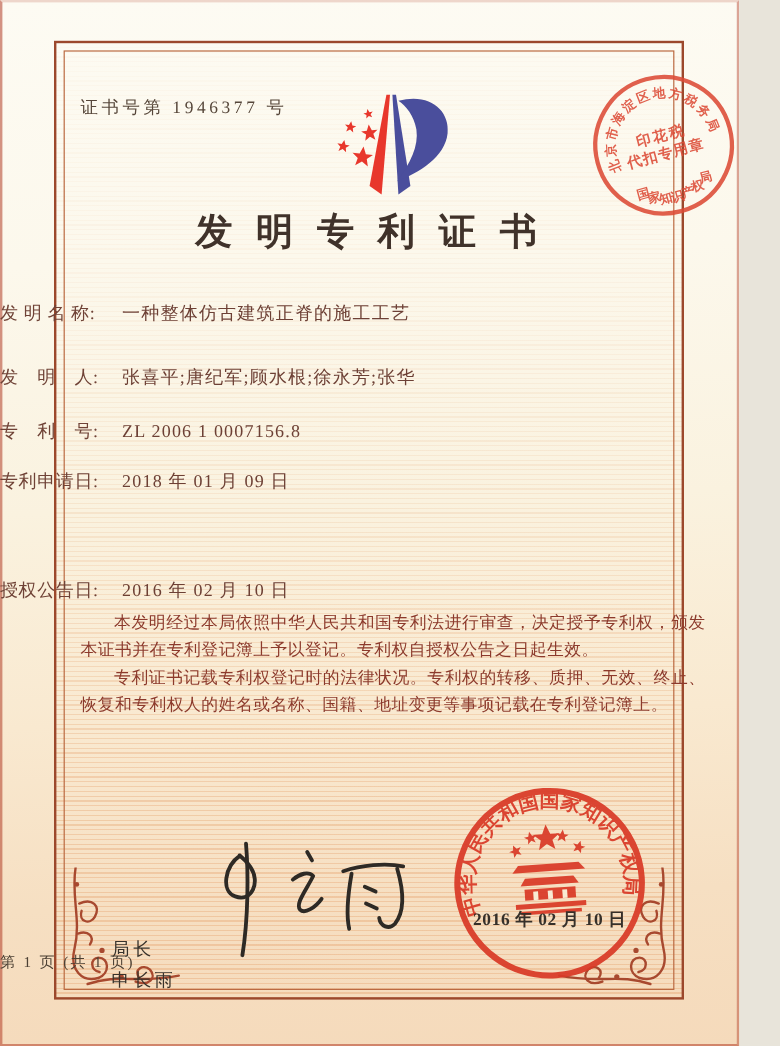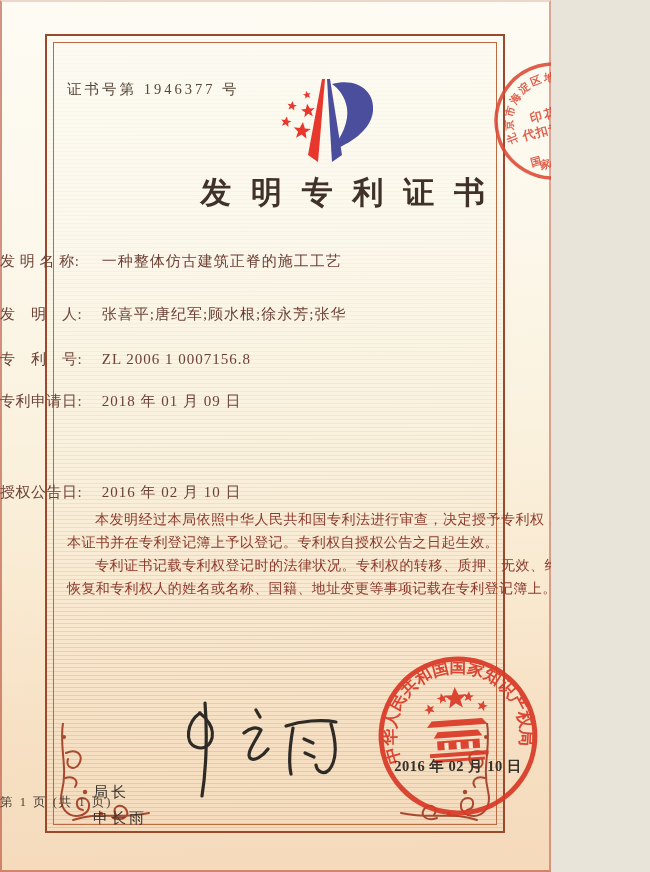--- a/index.html
+++ b/index.html
@@ -1,18 +1,18 @@
 <!DOCTYPE html>
 <html><head>
 <meta charset="utf-8">
 <style>
   * { margin:0; padding:0; box-sizing:border-box; }
   html,body { background:#e8e4da; }
   .page {
-    position:relative; width:551px; height:872px; overflow:hidden;
+    position:relative; width:616px; height:872px; overflow:hidden;
     font-family:"Liberation Serif", serif;
     background:linear-gradient(178deg,#fdfbf3 0%,#fcf8ec 25%,#faf2df 48%,#f9e9d0 68%,#f6dfc2 85%,#f5dabb 100%);
   }
   .photo-edge {
     position:absolute; inset:0; pointer-events:none;
     border-left:2px solid rgba(178,62,40,.55);
     border-right:2px solid rgba(178,62,40,.45);
     border-bottom:2px solid rgba(178,62,40,.55);
     border-top:2px solid rgba(178,62,40,.2);
   }
@@ -28,21 +28,21 @@
   .corner-ornament.left { left:55px; }
   .corner-ornament.right { right:56px; transform:scaleX(-1); }
 
   .cert-no { position:absolute; left:67px; top:80px; font-size:14.5px; letter-spacing:3px; color:#564639; }
 
   .logo { position:absolute; left:262px; top:74px; width:135px; height:96px; }
 
   .tax-seal { position:absolute; left:487px; top:55px; width:132px; height:132px; transform:rotate(-15deg); opacity:.88; }
   .tax-seal text { font-family:"Liberation Serif", serif; fill:#dc4a36; font-weight:bold; }
 
-  .page-title { position:absolute; left:60px; right:60px; top:172px; text-align:right;
+  .page-title { position:absolute; left:60px; right:60px; top:172px; text-align:center;
     font-size:31px; font-weight:bold; color:#40322a; letter-spacing:6px; }
   .field-row { position:absolute; left:0; width:520px; font-size:15px; color:#6f4236; white-space:nowrap; }
   .field-label { display:inline-block; min-width:98px; letter-spacing:.5px; }
   .field-value { letter-spacing:1px; color:#6d4035; }
 
   .body-text { position:absolute; left:67px; top:508px; width:521px;
     font-size:14px; line-height:23px; color:#8c3a2c; letter-spacing:.4px; text-align:justify; }
   .body-text p { text-indent:2em; }
 
   .signer { position:absolute; left:93px; top:743px; font-family:"Liberation Sans", sans-serif;

